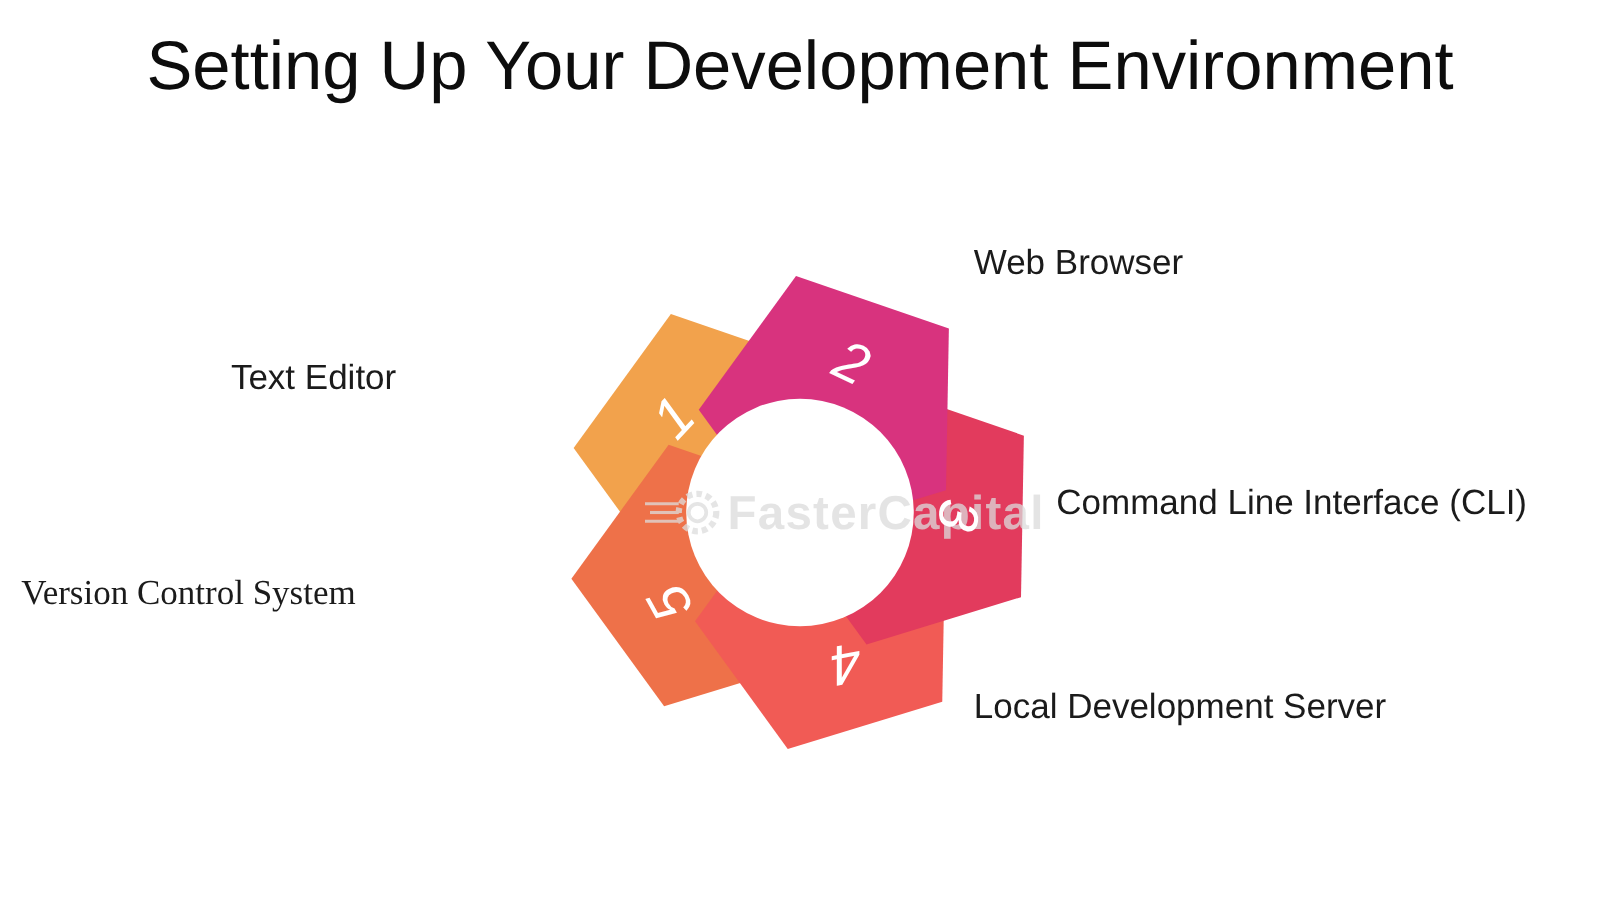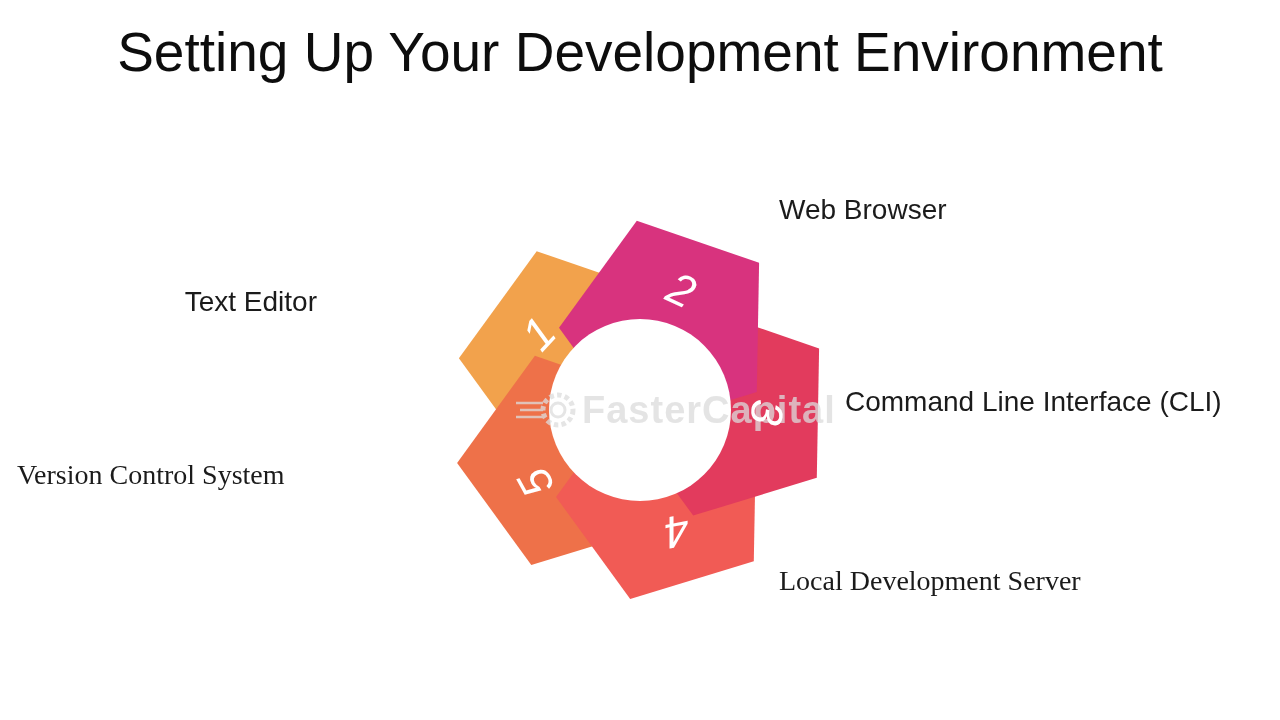--- a/index.html
+++ b/index.html
@@ -30,21 +30,21 @@
   .petal-label {
     position: absolute;
     font-size: 28px;
     font-weight: 400;
     color: #1b1b1b;
     line-height: 40px;
   }
   .label-text-editor        { left: 17px;  top: 282px; width: 300px; text-align: right; }
   .label-web-browser        { left: 779px; top: 190px; width: 350px; }
   .label-cli                { left: 845px; top: 369px; width: 400px; margin-top: 13px; }
-  .label-local-dev-server   { left: 779px; top: 561px; width: 330px; font-family: Liberation Serif, serif; }
+  .label-local-dev-server   { left: 779px; top: 545px; width: 330px; }
   .label-version-control    { left: 17px;  top: 455px; width: 420px; font-family: Liberation Serif, serif; }
 
   .petal-number {
     font-size: 45px;
     font-style: italic;
     font-weight: 400;
     font-family: "Liberation Sans", sans-serif;
   }
   .watermark-text {
     font-size: 38px;

